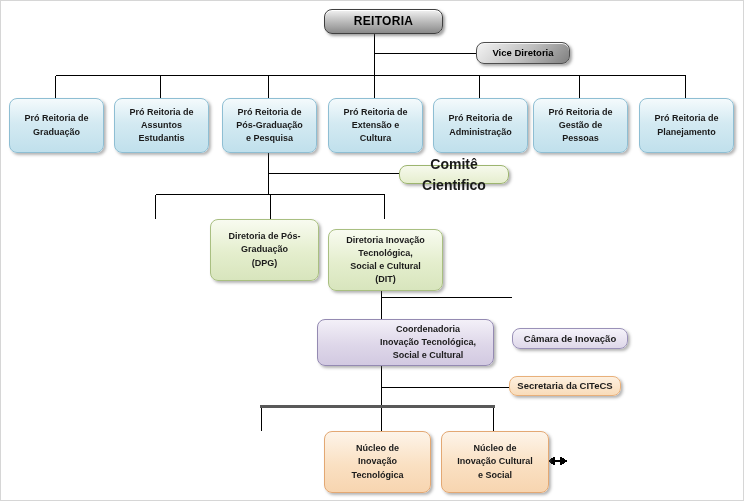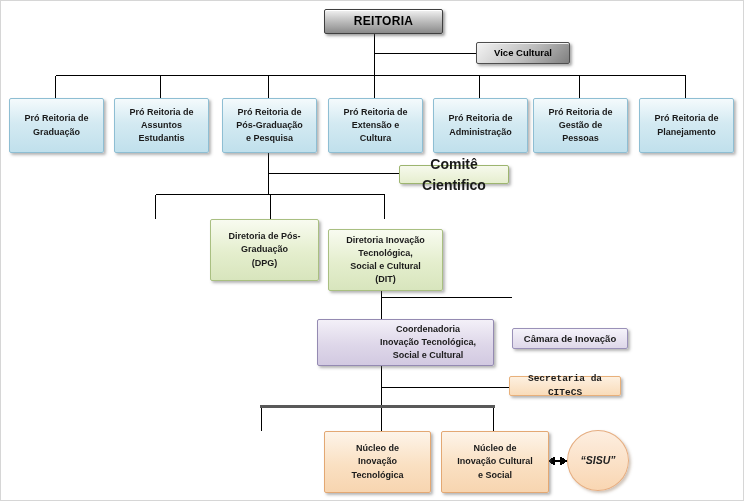--- a/index.html
+++ b/index.html
@@ -5,21 +5,21 @@
   html,body{margin:0;padding:0;background:#fff;}
   #canvas{
     position:relative;width:744px;height:501px;background:#ffffff;
     border:1px solid #d6d6d6;box-sizing:border-box;overflow:hidden;
     font-family:"Liberation Sans",sans-serif;
   }
   #wires{position:absolute;left:0;top:0;width:744px;height:501px;}
   .node{
     position:absolute;display:flex;align-items:center;justify-content:center;
     text-align:center;font-weight:bold;color:#1a1a1a;white-space:pre-line;
-    border-radius:2px;font-size:9px;line-height:1.45;
+    border-radius:8px;font-size:9px;line-height:1.45;
     box-shadow:2px 2px 3px rgba(90,90,90,.45);
   }
   .gray{
     background:linear-gradient(180deg,#f2f2f2 0%,#c6c6c6 40%,#8a8a8a 100%);
     border:1.5px solid #3f3f3f;color:#000;
     box-shadow:2px 2px 3px rgba(80,80,80,.55), inset 0 1px 0 #ffffff;
   }
   .gray2{
     background:linear-gradient(135deg,#f4f4f4 0%,#bdbdbd 55%,#7f7f7f 100%);
     border:1px solid #4e4e4e;color:#000;
@@ -45,21 +45,21 @@
   .purpleSmall{
     background:linear-gradient(180deg,#f5f3fa 0%,#ded7e9 100%);
     border:1px solid #9a91b8;font-size:9.5px;margin-top:40px;
   }
   .orange{
     background:linear-gradient(180deg,#fdf4e9 0%,#fae0c2 55%,#f7d5b0 100%);
     border:1px solid #e3a873;
   }
   .orangeSmall{
     background:linear-gradient(180deg,#fdf0e0 0%,#f9dcba 100%);
-    border:1px solid #e8b07a;font-size:9.5px;font-family:Liberation Mono, monospace;
+    border:1px solid #e8b07a;font-size:9.5px;
   }
   .circle{
     background:linear-gradient(180deg,#fdeee0 0%,#f9d6b2 100%);
     border:1px solid #e5ad80;border-radius:50%;
     font-style:italic;font-size:10.5px;color:#222;
     box-shadow:2px 2px 3px rgba(120,90,60,.35);
   }
   .root{font-size:12px;letter-spacing:.3px;}
   .vice{font-size:9.5px;}
 </style>
@@ -86,21 +86,21 @@
       M260.5,405.5 V430  M492.5,405.5 V430"></path>
     <path fill="none" stroke="#595959" stroke-width="3" d="M259,405.5 H494"></path>
     <g stroke="#000" fill="#000">
       <line x1="551" y1="460" x2="562" y2="460" stroke-width="2"></line>
       <polygon points="546,460 554,455.5 554,464.5" stroke="none"></polygon>
       <polygon points="567,460 559,455.5 559,464.5" stroke="none"></polygon>
     </g>
   </svg>
 
   <div class="node gray root" style="left:323px;top:8px;width:117px;height:23px">REITORIA</div>
-  <div class="node gray2 vice" style="left:475px;top:41px;width:92px;height:20px">Vice Cultural</div>
+  <div class="node gray2 vice" style="left:475px;top:41px;width:92px;height:20px">Vice Diretoria</div>
 
   <div class="node blue" style="left:8px;top:97px;width:93px;height:53px">Pró Reitoria de
 Graduação</div>
   <div class="node blue" style="left:113px;top:97px;width:93px;height:53px">Pró Reitoria de
 Assuntos
 Estudantis</div>
   <div class="node blue" style="left:221px;top:97px;width:93px;height:53px">Pró Reitoria de
 Pós-Graduação
 e Pesquisa</div>
   <div class="node blue" style="left:327px;top:97px;width:93px;height:53px">Pró Reitoria de
@@ -131,15 +131,14 @@
 
   <div class="node orangeSmall" style="left:508px;top:375px;width:110px;height:18px">Secretaria da CITeCS</div>
 
   <div class="node orange" style="left:323px;top:430px;width:105px;height:60px">Núcleo de
 Inovação
 Tecnológica</div>
   <div class="node orange" style="left:440px;top:430px;width:106px;height:60px">Núcleo de
 Inovação Cultural
 e Social</div>
 
-  <div class="node circle" style="left:566px;top:429px;width:60px;height:59px">“SISU”</div>
 
 </div>
 
 </body></html>

